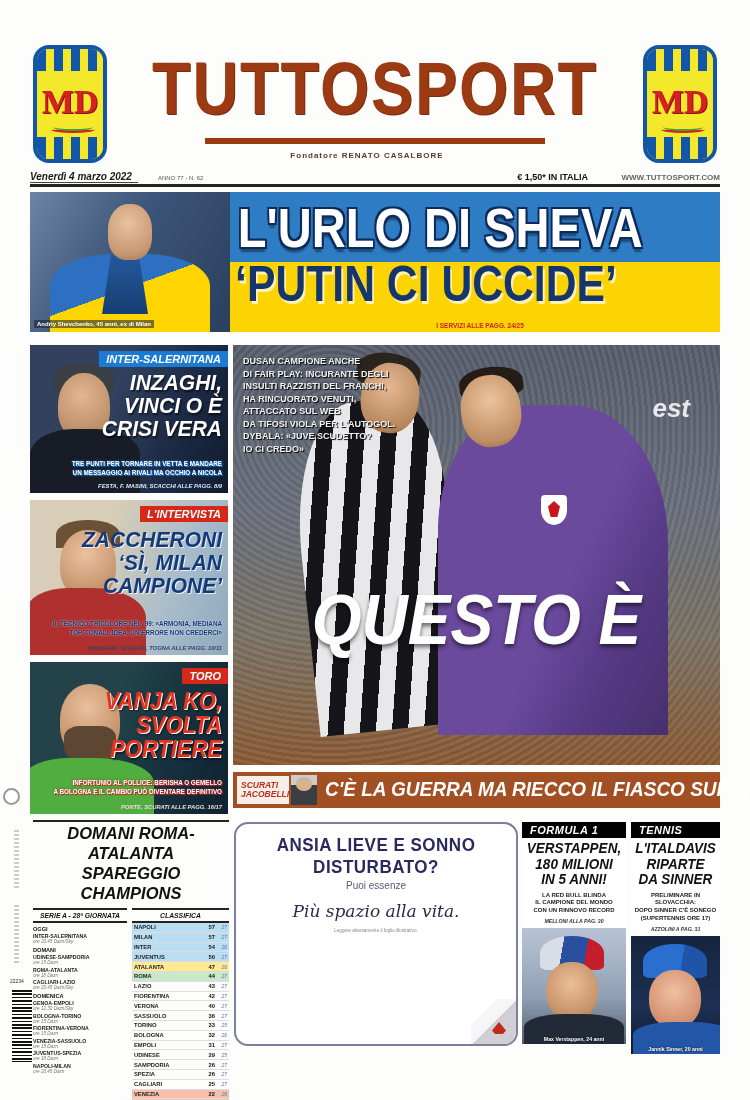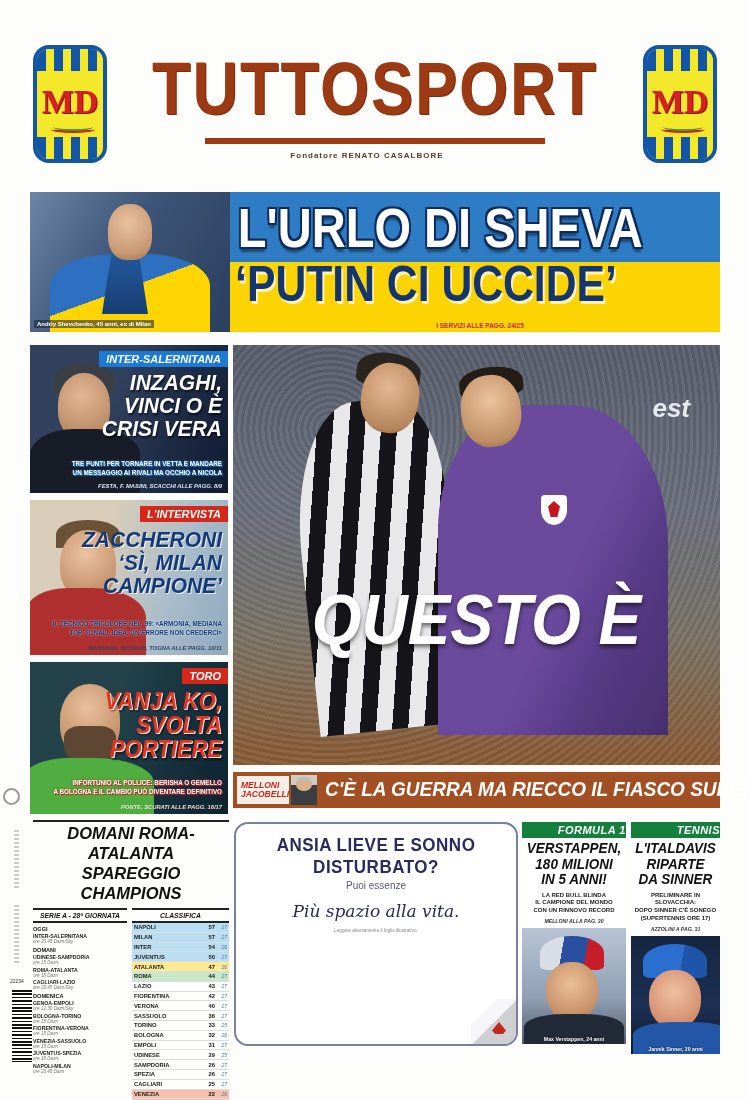--- a/index.html
+++ b/index.html
@@ -111,21 +111,21 @@
   .ad-stars { position:absolute; right:8px; top:18px; width:40px; height:52px; background:repeating-radial-gradient(circle at 60% 40%, rgba(255,255,255,.8) 0 .7px, transparent .7px 8px); }
   .ad-tag { text-align:center; font-family:"DejaVu Serif", serif; font-style:italic; font-size:17px; color:#2a2a4e; margin-top:10px; }
   .ad-fine { text-align:center; font-size:4.6px; color:#888; margin-top:7px; padding:0 20px; }
   .ad-curl { position:absolute; right:-1px; bottom:-1px; width:46px; height:46px; background:linear-gradient(315deg,#cfcfd4 0 50%, #f6f6f8 50% 72%, #fff 72%); border-radius:0 0 12px 0; }
   .ad-logo { position:absolute; right:10px; bottom:10px; width:14px; height:12px; background:#c02a1a; clip-path:polygon(50% 0,100% 70%,78% 100%,22% 100%,0 70%); }
 
   
   .mini { position:absolute; top:822px; background:#fff; }
   .f1 { left:522px; width:104px; }
   .tn { left:631px; width:89px; }
-  .mini-label { height:16px; background:#15803d; color:#fff; font-weight:900; font-style:italic; font-size:11px; text-align:right; line-height:16px; letter-spacing:.5px;padding-left:8px; }
+  .mini-label { height:16px; background:#000000; color:#fff; font-weight:900; font-style:italic; font-size:11px; text-align:left; line-height:16px; letter-spacing:.5px;padding-left:8px; }
   .mini-h { text-align:center; font-weight:900; font-style:italic; font-size:13.5px; line-height:14.5px; color:#111; margin-top:5px; transform:scaleY(1.05); white-space:pre-line; }
   .mini-sub { text-align:center; font-size:6px; line-height:7.8px; font-weight:900; color:#222; margin-top:5px; white-space:pre-line; }
   .mini-by { text-align:center; font-size:5.2px; font-weight:bold; font-style:italic; color:#333; margin-top:3px; }
   .mini-photo { position:relative; margin-top:4px; height:116px; overflow:hidden; }
   .f1-photo { background:linear-gradient(#b8c4d4, #8fa0b4 60%, #55606e); }
   .tn-photo { background:linear-gradient(#16253f, #1d3054 60%, #0e1a2e); height:118px; }
   .cap-crown { position:absolute; left:18px; top:8px; width:64px; height:34px; border-radius:50% 50% 12% 12%; }
   .f1-cap { background:linear-gradient(100deg,#d8dde6 0 35%, #2a4fa0 35% 70%, #c41e2a 70%); }
   .tn-cap { background:linear-gradient(100deg,#2a6fd0 0 60%, #1f55a8 60%); left:12px; }
   .mini-face { position:absolute; left:24px; top:34px; width:52px; height:58px; border-radius:46%; background:radial-gradient(circle at 48% 38%, #ecbf98, #c08a60 78%, #8c5f3c); }
@@ -154,20 +154,26 @@
   <div class="md-logo md-right">
     <div class="md-strip top"></div>
     <div class="md-text">MD</div>
     <div class="md-swoosh"></div>
     <div class="md-strip bot"></div>
   </div>
   <div class="mast-title">TUTTOSPORT</div>
   <div class="mast-rule"></div>
   <div class="mast-founder">Fondatore RENATO CASALBORE</div>
 
+  <div class="dateline">
+    <span class="date-text">Venerdì 4 marzo 2022</span>
+    <span class="issue-info">ANNO 77 - N. 62</span>
+    <span class="price">€ 1,50* IN ITALIA</span>
+    <span class="website">WWW.TUTTOSPORT.COM</span>
+  </div>
 
   <div class="banner">
     <div class="sheva-photo">
       <div class="sheva-flag"></div>
       <div class="sheva-head"></div>
       <div class="banner-cap">Andriy Shevchenko, 45 anni, ex di Milan</div>
     </div>
     <div class="banner-h1">L'URLO DI SHEVA</div>
     <div class="banner-h2">‘PUTIN CI UCCIDE’</div>
     <div class="banner-subcap">I SERVIZI ALLE PAGG. 24/25</div>
@@ -215,25 +221,33 @@
   <div class="main-photo">
     <div class="crowd"></div>
     <div class="juve-player"></div>
     <div class="juve-hair"></div>
     <div class="juve-head"></div>
     <div class="viola-player"></div>
     <div class="viola-hair"></div>
     <div class="viola-head"></div>
     <div class="viola-crest"></div>
     <div class="viola-sponsor">est</div>
+    <div class="main-overlay">DUSAN CAMPIONE ANCHE
+DI FAIR PLAY: INCURANTE DEGLI
+INSULTI RAZZISTI DEL FRANCHI,
+HA RINCUORATO VENUTI,
+ATTACCATO SUL WEB
+DA TIFOSI VIOLA PER L'AUTOGOL.
+DYBALA: «JUVE SCUDETTO?
+IO CI CREDO»</div>
     <div class="questo">QUESTO È</div>
   </div>
 
   <div class="jac-bar">
-    <div class="jac-name">MELLONI JACOBELLI</div>
+    <div class="jac-name">SCURATI JACOBELLI</div>
     <div class="jac-photo"></div>
     <div class="jac-head"></div>
     <div class="jac-title">C'È LA GUERRA MA RIECCO IL FIASCO SUPERLEGA</div>
   </div>
 
   <div class="bl">
     <div class="bl-rule"></div>
     <div class="bl-h">
       <span>DOMANI ROMA-ATALANTA</span><br>
       <span>SPAREGGIO CHAMPIONS</span>

